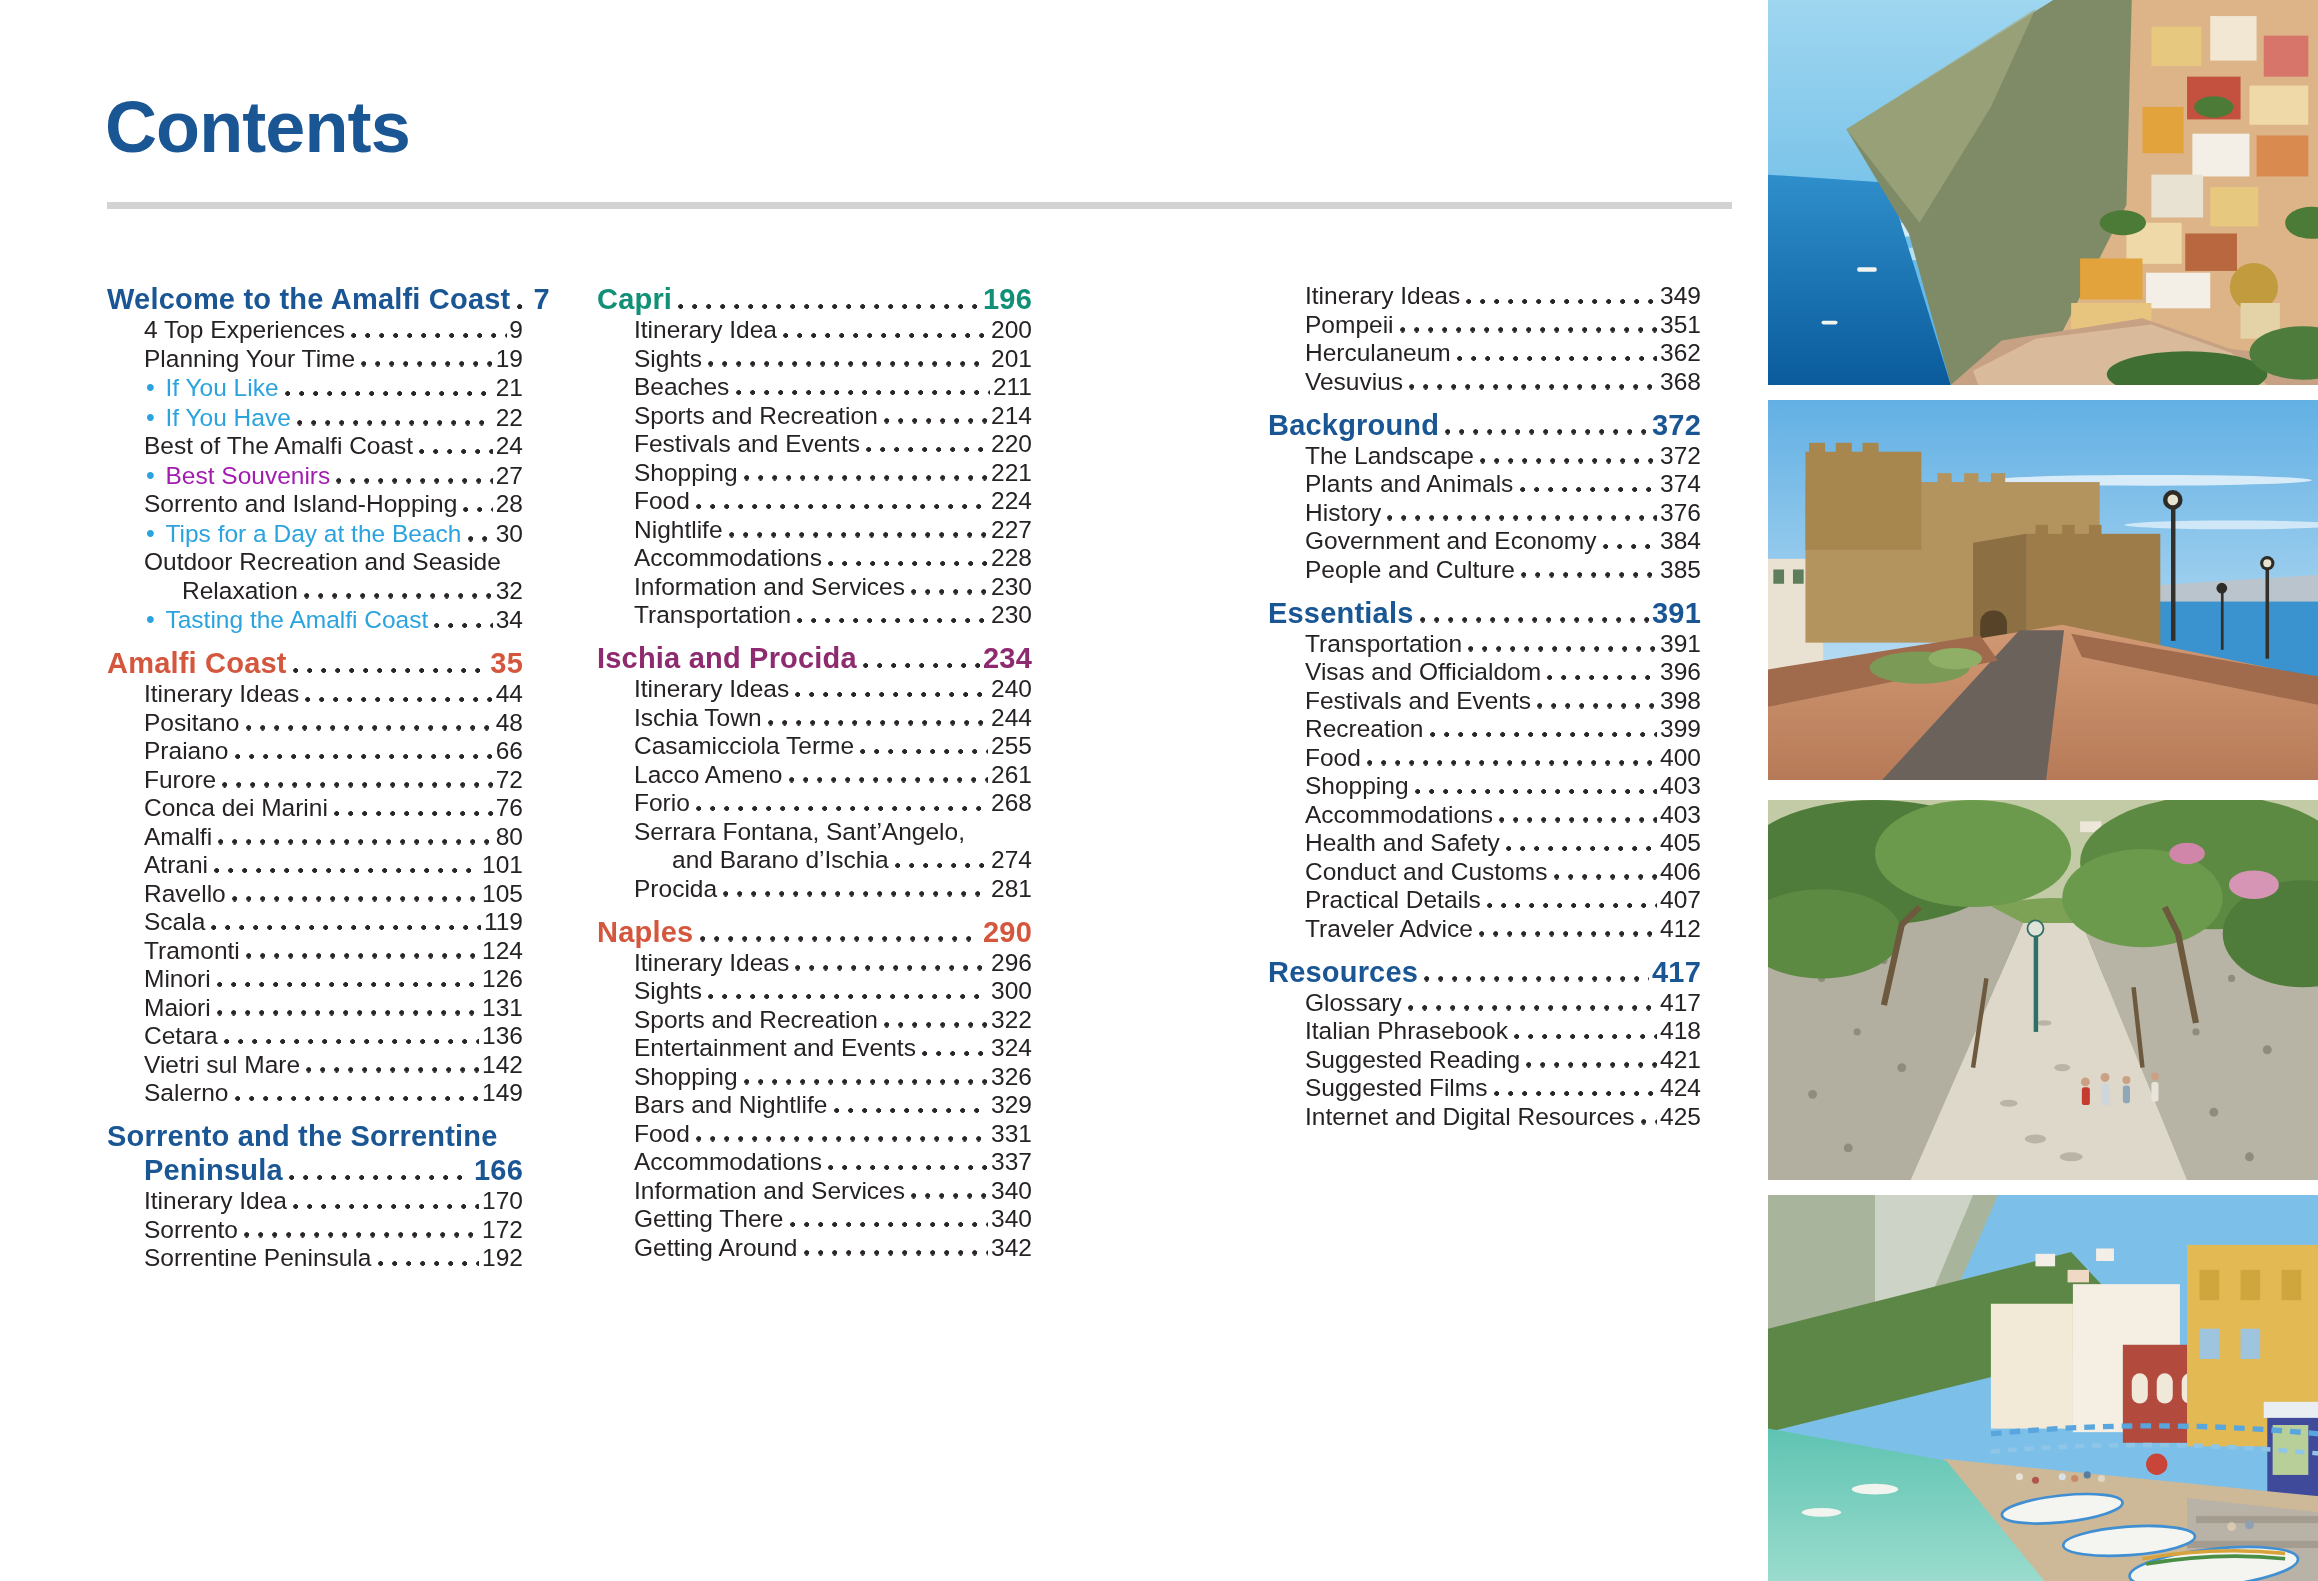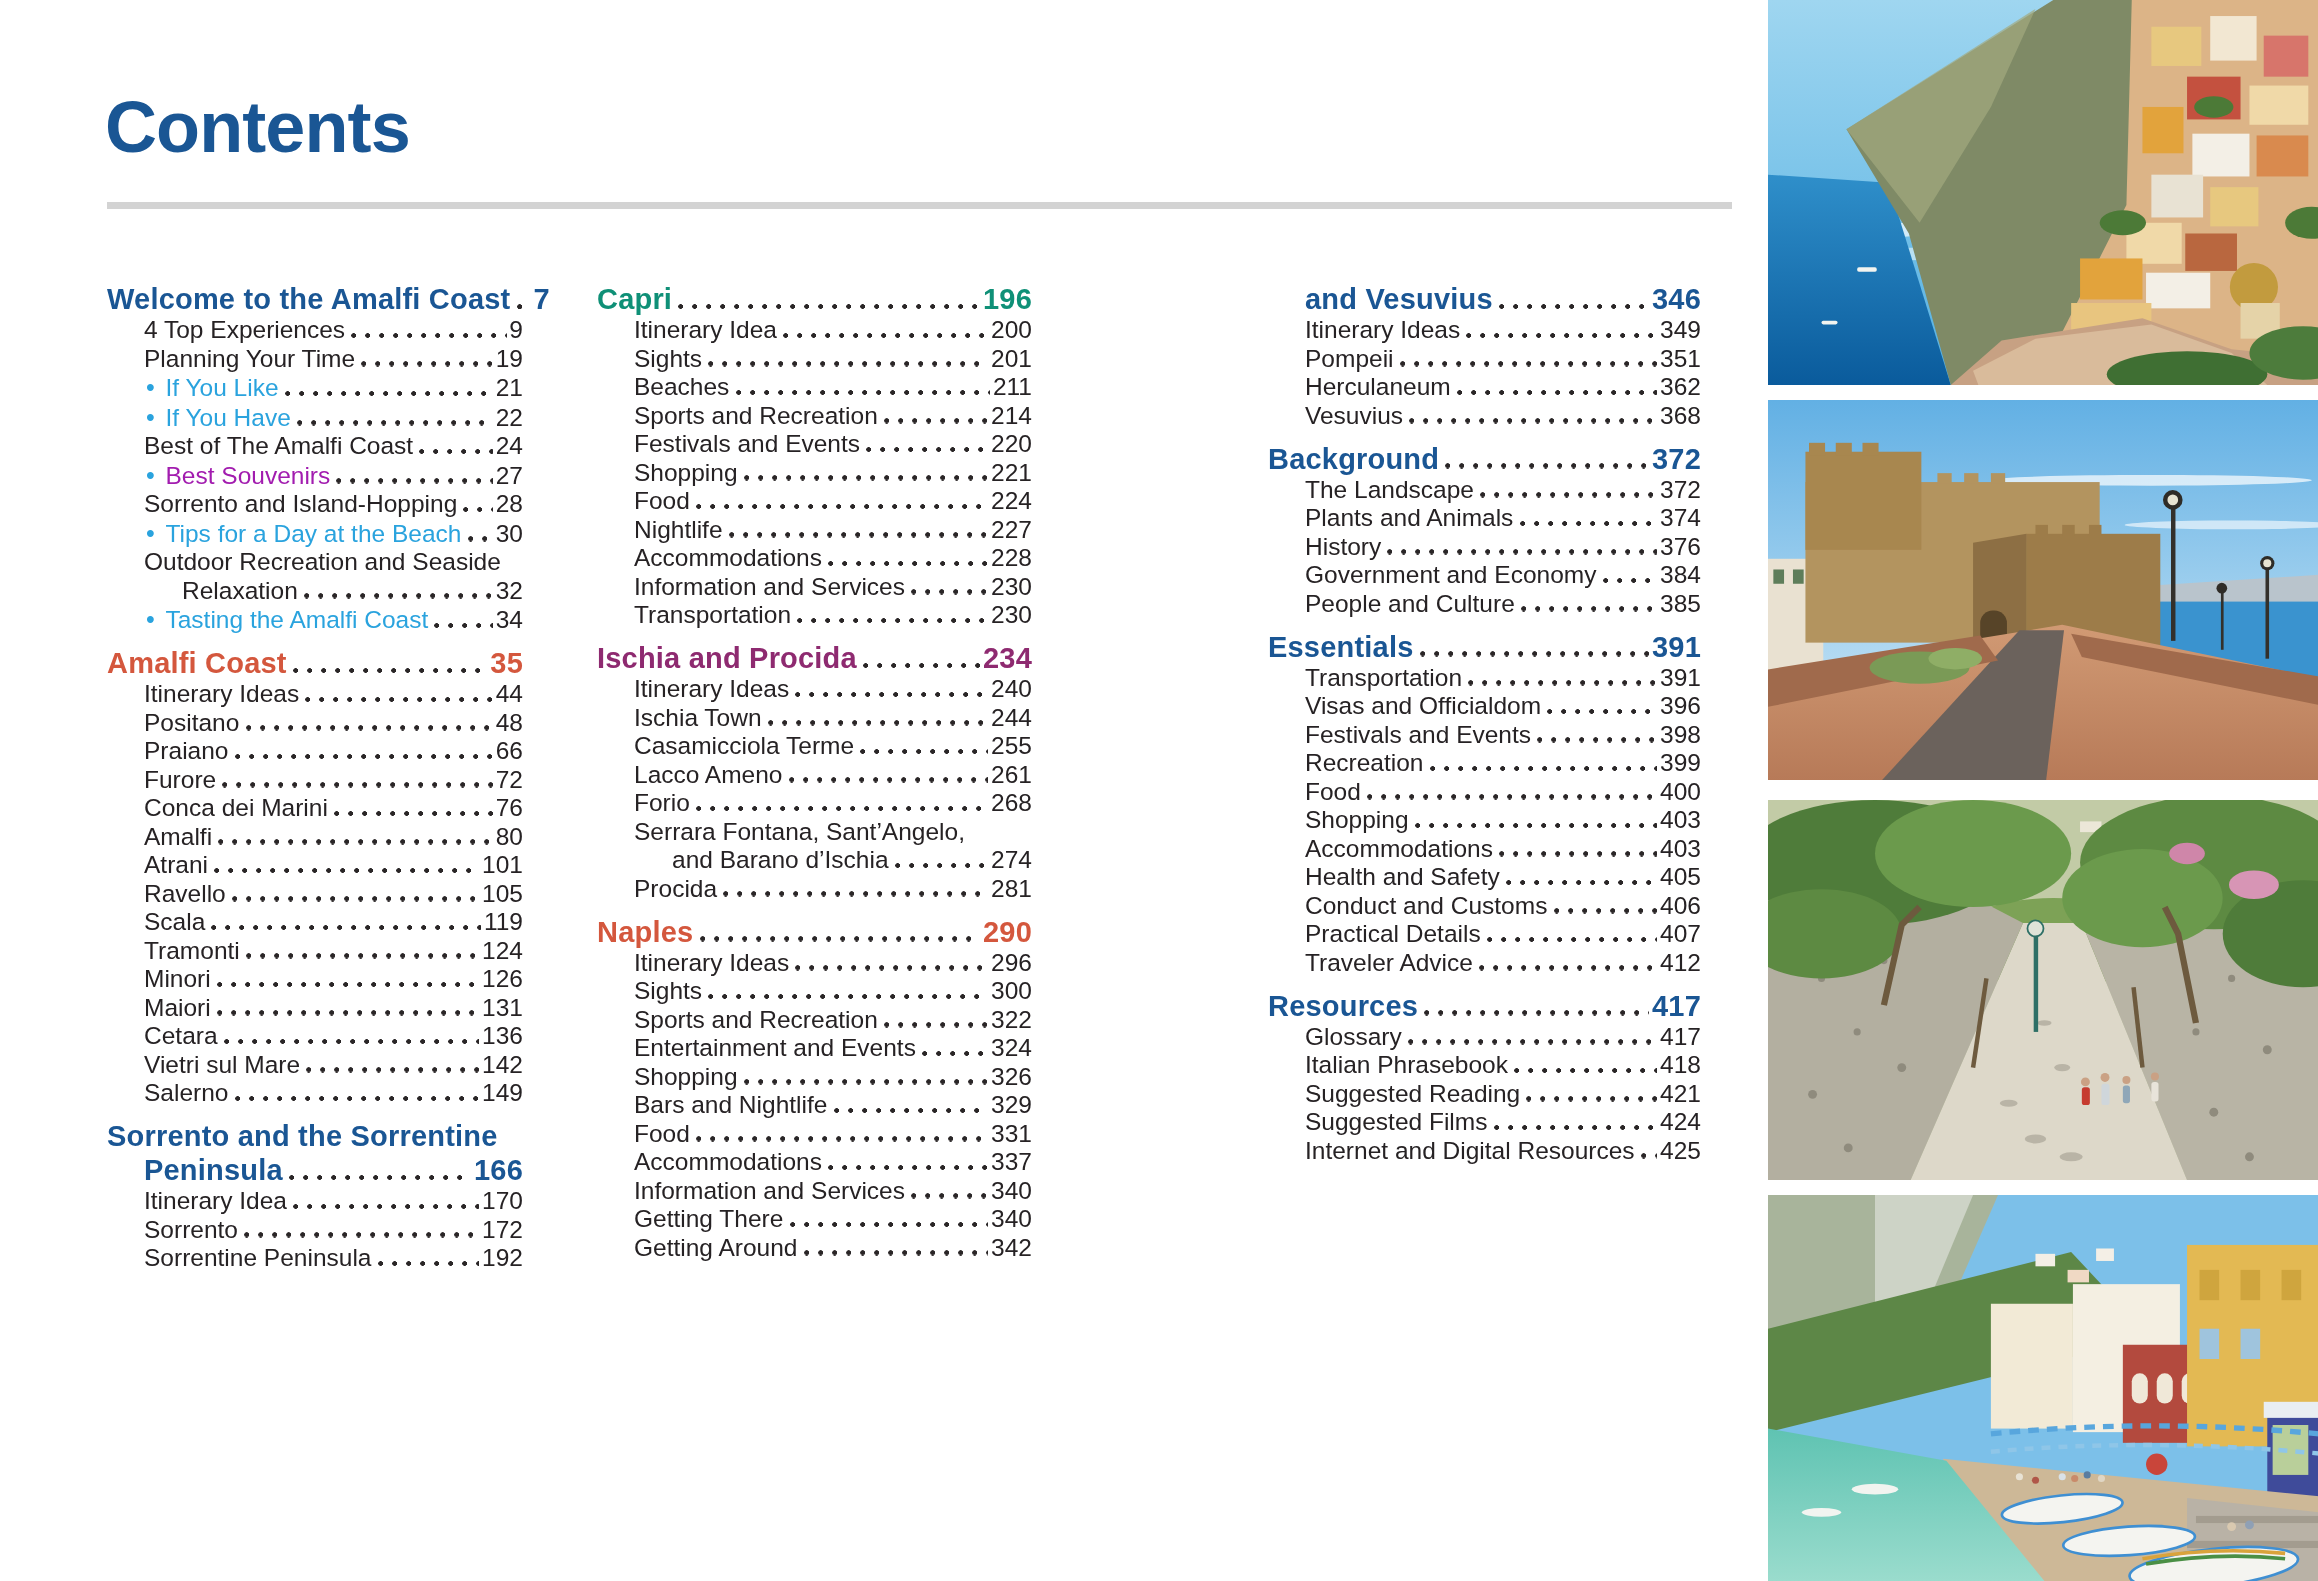--- a/index.html
+++ b/index.html
@@ -407,25 +407,20 @@
       </div>
       <div class="row item">
         <span class="ilabel">Getting Around</span>
         <span class="leader"></span>
         <span class="pnum">342</span>
       </div>
     </div>
   </div>
 <div class="toc-col" id="col2">
     <div class="sec">
-      <div class="row head head2">
-        <span class="hlabel" style="color: rgb(26, 86, 148);">and Vesuvius</span>
-        <span class="leader"></span>
-        <span class="pnum hnum" style="color: rgb(26, 86, 148);">346</span>
-      </div>
       <div class="row item">
         <span class="ilabel">Itinerary Ideas</span>
         <span class="leader"></span>
         <span class="pnum">349</span>
       </div>
       <div class="row item">
         <span class="ilabel">Pompeii</span>
         <span class="leader"></span>
         <span class="pnum">351</span>
       </div>

